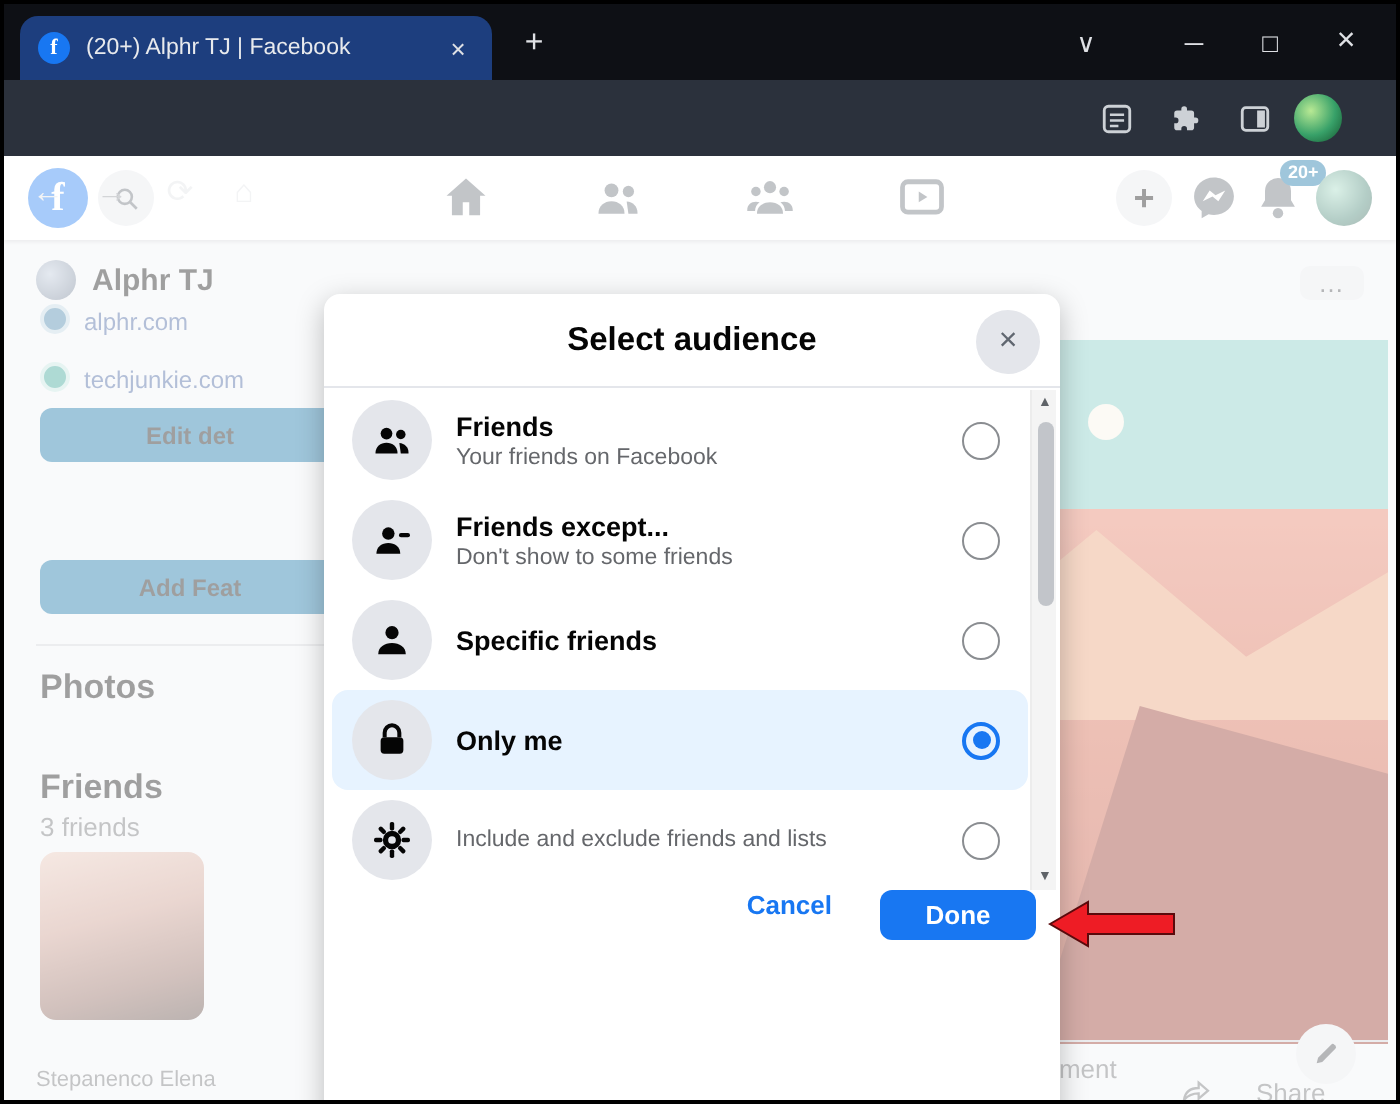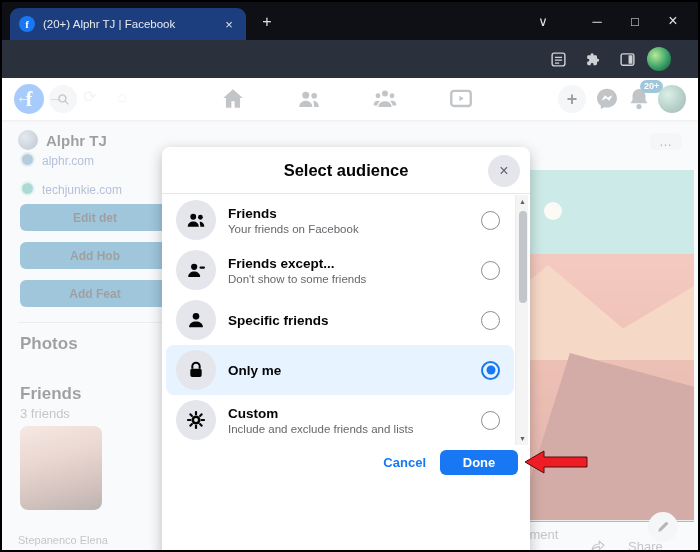--- a/index.html
+++ b/index.html
@@ -46,21 +46,21 @@
   .opt-text{display:flex;flex-direction:column;gap:2px}
   .opt-title{font-size:13.5px;font-weight:bold;color:#050505}
   .opt-sub{font-size:11.5px;color:#65676b}
   .opt-sub:empty{display:none}
   .radio{margin-left:auto;width:19px;height:19px;border-radius:50%;border:1.5px solid #8a8d91;position:relative}
   .radio.checked{border:2px solid #1877f2}
   .radio.checked::after{content:"";position:absolute;left:50%;top:50%;transform:translate(-50%,-50%);width:9px;height:9px;border-radius:50%;background:#1877f2}
   #scrollbar{position:absolute;right:2px;top:48px;width:13px;height:250px;background:#f4f4f4;border-left:1px solid #ececec}
   .scroll-arrow{position:absolute;left:0;width:13px;height:13px;font-size:7px;color:#5f6368;display:flex;align-items:center;justify-content:center}
   #scroll-thumb{position:absolute;left:2.5px;top:16px;width:8px;height:92px;border-radius:4px;background:#c2c5ca}
-  #modal-footer{position:absolute;left:0;top:298px;width:368px;height:34px;display:flex;align-items:center;justify-content:flex-end;gap:14px;padding-right:12px}
+  #modal-footer{position:absolute;left:0;top:298px;width:368px;height:34px;display:flex;align-items:flex-start;justify-content:flex-end;gap:24px;padding-right:12px}
   #cancel-btn{background:none;border:none;color:#1877f2;font-size:13px;font-weight:bold;cursor:pointer;font-family:"Liberation Sans",sans-serif}
   #done-btn{width:78px;height:25px;background:#1877f2;border:none;border-radius:6px;color:#fff;font-size:13px;font-weight:bold;cursor:pointer;font-family:"Liberation Sans",sans-serif}
   #arrow{position:absolute;left:521px;top:446px;z-index:120}
 
   .badge{position:absolute;background:#0369a1;color:#fff;font-size:9px;font-weight:bold;border-radius:8px;padding:1px 4px;line-height:1.2}
 </style>
 </head>
 <body>
 
 <div id="window">
@@ -164,21 +164,20 @@
     <div class="abs" style="left:16px;top:52px;width:20px;height:20px;border-radius:50%;background:radial-gradient(circle at 35% 35%,#b9c6d8,#5b6b82)"></div>
     <div class="abs" style="left:44px;top:54px;font-size:15px;font-weight:bold;color:#050505">Alphr TJ</div>
     <div class="abs flexc" style="left:648px;top:55px;width:32px;height:17px;border-radius:5px;background:#e4e6eb;color:#3d4045;font-size:13px;letter-spacing:1px">…</div>
 
     <span class="dot-ico" style="left:18px;top:74px;background:#3a7ca5;border:2px solid #bcd3e0"></span>
     <a class="fb-link" style="left:40px;top:76px">alphr.com</a>
     <span class="dot-ico" style="left:18px;top:103px;background:#2a9d8f;border:2px solid #bfe3de"></span>
     <a class="fb-link" style="left:40px;top:105px">techjunkie.com</a>
 
     <button class="gray-btn" style="top:126px">Edit det</button>
-    <button class="gray-btn" style="top:164px">Add Hob</button>
     <button class="gray-btn" style="top:202px">Add Feat</button>
 
     <div class="abs" style="left:16px;top:244px;width:250px;height:1px;background:#ced0d4"></div>
     <div class="sec-head" style="left:18px;top:256px">Photos</div>
     <div class="sec-head" style="left:18px;top:306px">Friends</div>
     <div class="abs muted" style="left:18px;top:328px;font-size:13px">3 friends</div>
 
     <div class="abs" style="left:18px;top:348px;width:82px;height:84px;border-radius:8px;background:linear-gradient(165deg,#e6c3b4 0%,#c79485 40%,#8a5f54 75%,#4e3832 100%)"></div>
     <div class="abs muted" style="left:16px;top:456px;font-size:11px;width:90px">Stepanenco Elena</div>
 
@@ -295,21 +294,20 @@
                 <rect x="10.8" y="2.2" width="2.4" height="4.6" rx="1" transform="rotate(135 12 12)"></rect>
                 <rect x="10.8" y="2.2" width="2.4" height="4.6" rx="1" transform="rotate(180 12 12)"></rect>
                 <rect x="10.8" y="2.2" width="2.4" height="4.6" rx="1" transform="rotate(225 12 12)"></rect>
                 <rect x="10.8" y="2.2" width="2.4" height="4.6" rx="1" transform="rotate(270 12 12)"></rect>
                 <rect x="10.8" y="2.2" width="2.4" height="4.6" rx="1" transform="rotate(315 12 12)"></rect>
               </g>
               <circle cx="12" cy="12" r="2.1" fill="#e4e6eb"></circle>
             </svg>
         </span>
         <span class="opt-text">
-            <span class="opt-title">Custom</span>
             <span class="opt-sub">Include and exclude friends and lists</span>
           </span>
         <span class="radio"></span>
       </div>
     </div>
 
     <div id="scrollbar">
       <span class="scroll-arrow" style="top:0">▲</span>
       <div id="scroll-thumb"></div>
       <span class="scroll-arrow" style="bottom:0">▼</span>

